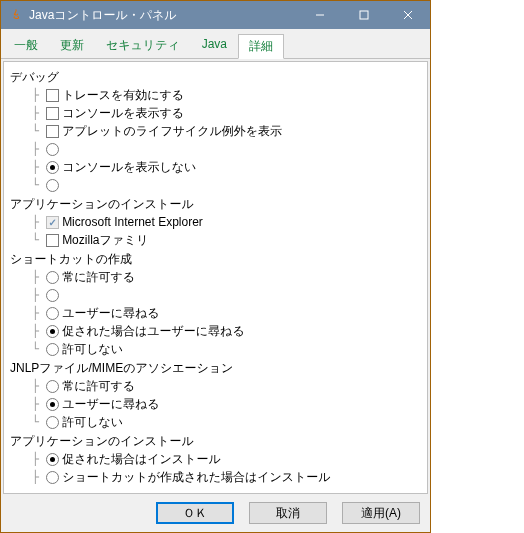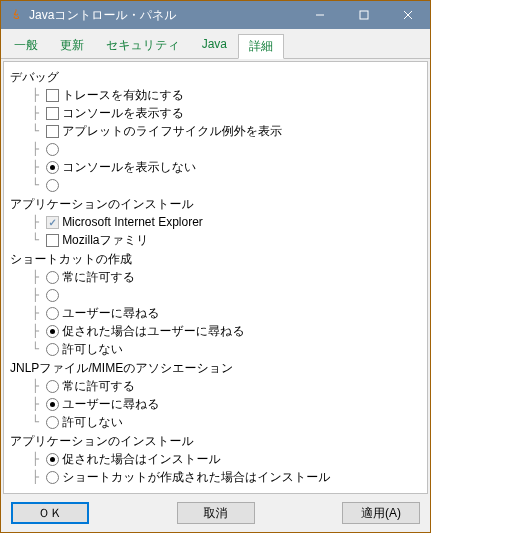--- a/index.html
+++ b/index.html
@@ -19,21 +19,21 @@
   .tree-section { margin: 0; }
   .section-label { color: #000; padding: 1px 0; }
   .item-row { display: flex; align-items: center; padding: 0 0 1px 0; line-height: 17px; }
   .tree-lines { color: #a0a0a0; font-family: monospace; white-space: pre; letter-spacing: 0; }
   .ctrl { width: 13px; height: 13px; margin-right: 3px; flex-shrink: 0; border: 1px solid #7a7a7a; background: #fff; display: inline-flex; align-items: center; justify-content: center; }
   .ctrl.radio { border-radius: 50%; }
   .ctrl.radio.selected::after { content: ""; width: 5px; height: 5px; background: #000; border-radius: 50%; }
   .ctrl.checkbox.checked::after { content: "✓"; font-size: 10px; line-height: 1; color: #1a5fb4; font-weight: bold; }
   .ctrl.checkbox.disabled { background: #eee; border-color: #bbb; }
   .ctrl.checkbox.disabled.checked::after { color: #6a8fb5; }
-  .buttons { display: flex; justify-content: space-between; padding: 6px 10px 8px; gap: 8px; }
+  .buttons { display: flex; justify-content: flex-end; padding: 6px 10px 8px; gap: 15px; }
   .btn { min-width: 78px; height: 22px; border: 1px solid #adadad; background: #e1e1e1; font-family: inherit; font-size: 12px; cursor: default; }
   .btn.default { border: 1px solid #0078d7; box-shadow: inset 0 0 0 1px #0078d7; }
   .scroll-area::-webkit-scrollbar { width: 16px; }
   .scroll-area::-webkit-scrollbar-track { background: #f0f0f0; border-left: 1px solid #ddd; }
   .scroll-area::-webkit-scrollbar-thumb { background: #c2c2c2; border: 2px solid #f0f0f0; }
 </style>
 </head>
 <body>
 
 <div class="window">

